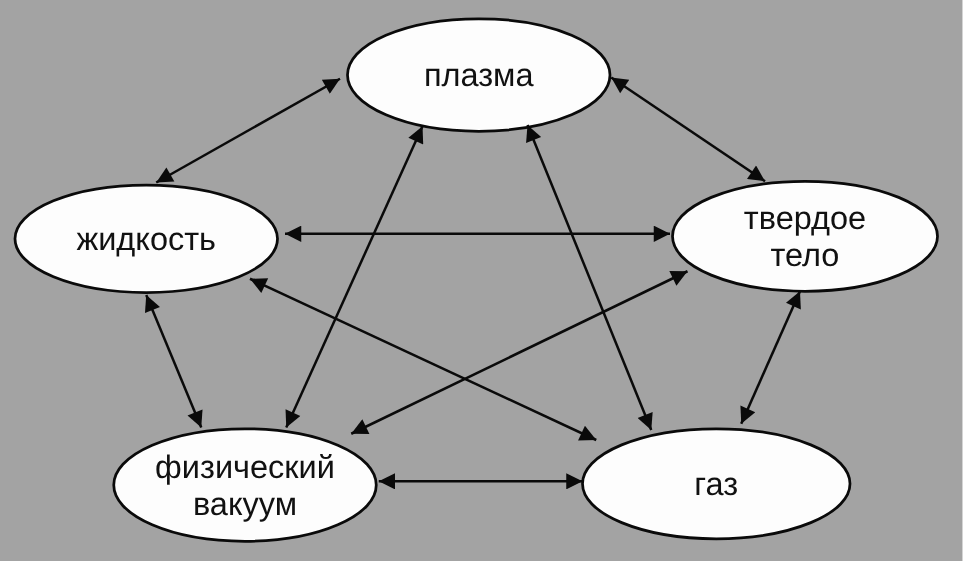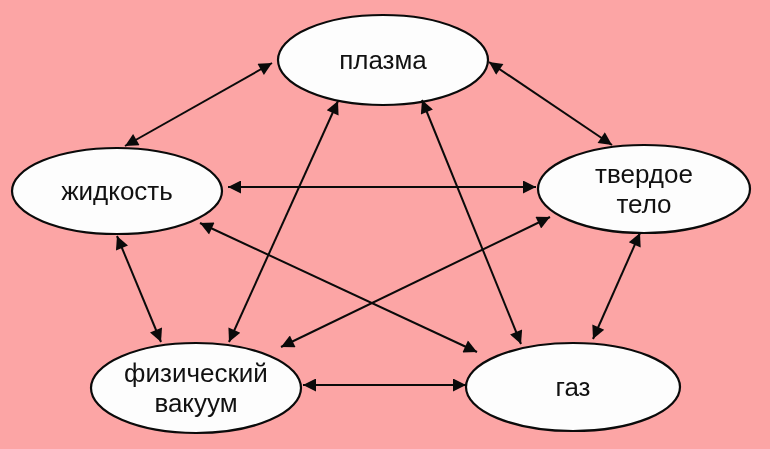--- a/index.html
+++ b/index.html
@@ -4,21 +4,21 @@
 <style>
   html, body {
     margin: 0;
     padding: 0;
     background: #fcfcfc;
   }
   #stage {
     position: relative;
     width: 770px;
     height: 449px;
-    background: #fca5a5;
+    background: #a3a3a3;
     overflow: hidden;
   }
   svg {
     display: block;
   }
   .node-ellipse {
     fill: #fdfdfd;
     stroke: #0a0a0a;
     stroke-width: 2.2;
   }

